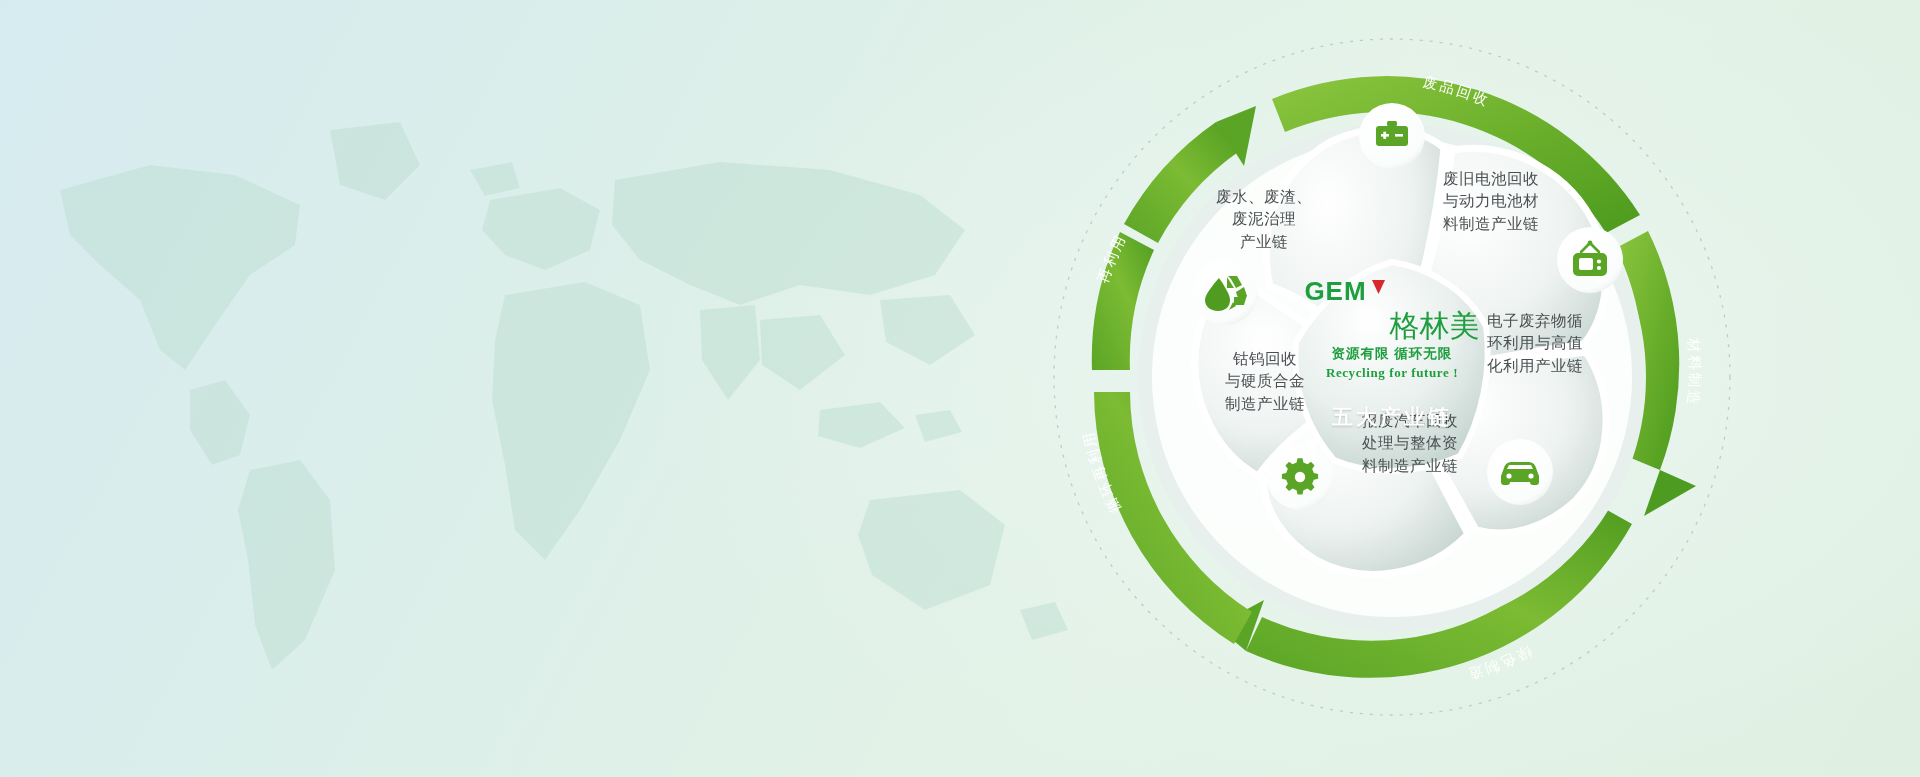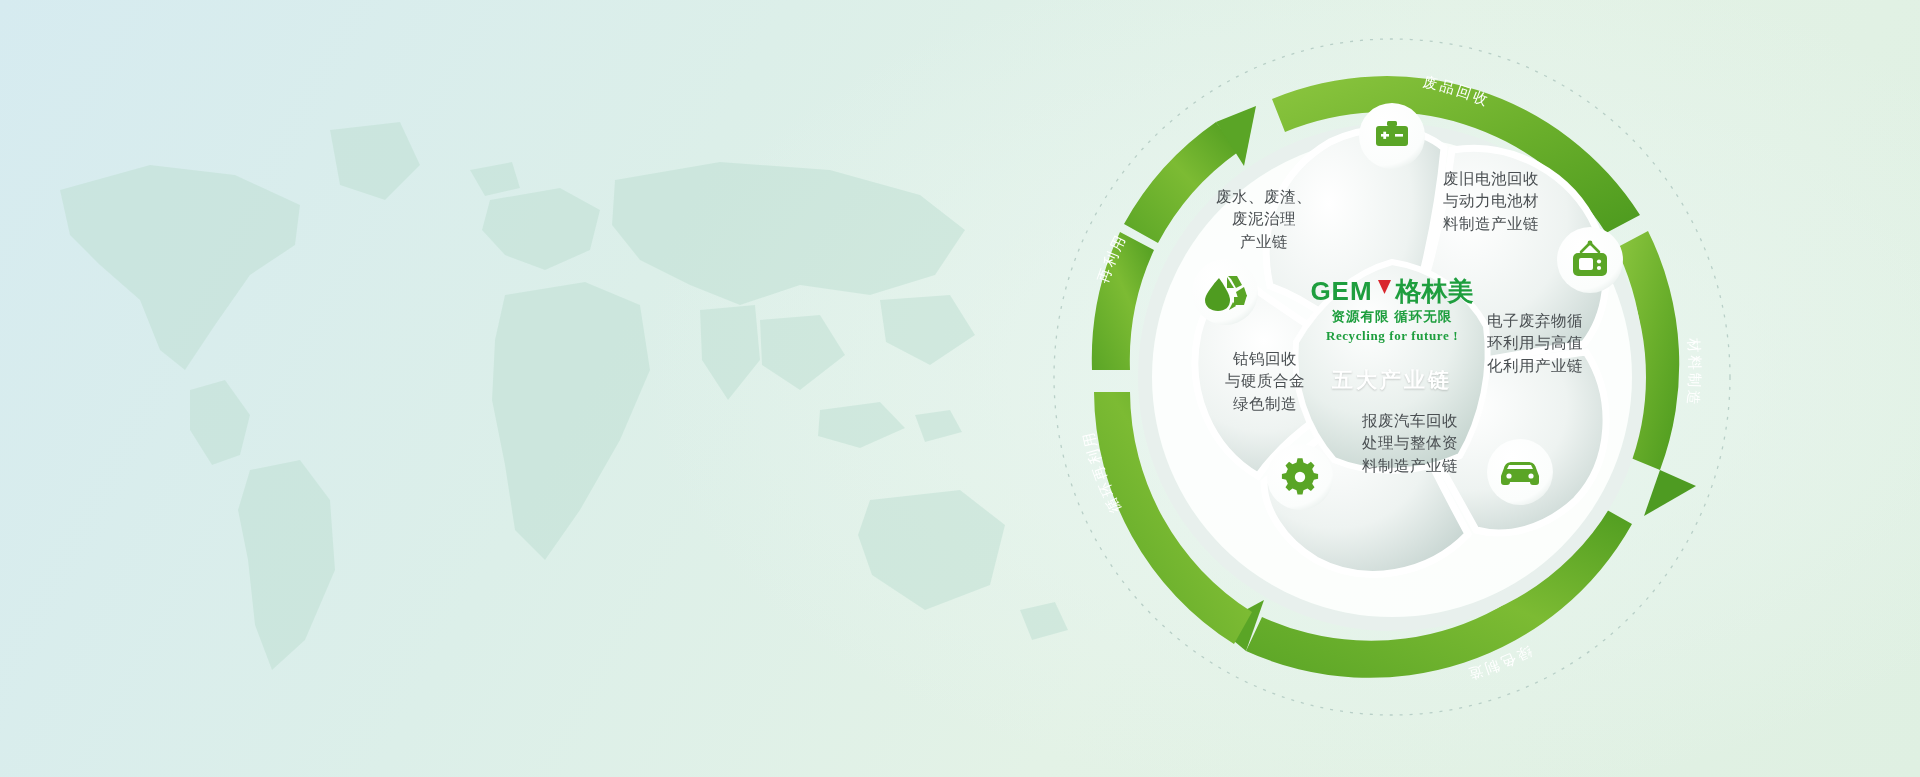--- a/index.html
+++ b/index.html
@@ -43,21 +43,21 @@
     font-family:"Liberation Sans","DejaVu Sans",sans-serif;
   }
   
   #logo{
     position:absolute;left:272px;top:278px;width:200px;text-align:center;
   }
   #logo .gem{
     font-size:26px;font-weight:bold;color:#1e9e3e;letter-spacing:1px;
     display:flex;justify-content:center;gap:4px;line-height:1;
   }
-  #logo .gem .cn{color:#1e9e3e;font-size:26px;font-weight:bold;letter-spacing:0;}
+  #logo .gem .cn{color:#1e9e3e;font-size:30px;font-weight:normal;letter-spacing:0;margin-top:33px;}
   #logo .slogan{
     font-size:13.5px;color:#1e9e3e;letter-spacing:1px;margin-top:4px;font-weight:bold;
   }
   #logo .eng{
     font-size:13px;color:#1e9e3e;letter-spacing:.6px;margin-top:2px;font-weight:bold;
     font-family:"Liberation Serif","DejaVu Serif",serif;
   }
   #logo .five{
     margin-top:22px;font-size:21px;color:#ffffff;letter-spacing:3px;font-weight:bold;
     text-shadow:0 1px 2px rgba(0,0,0,.18);
@@ -264,21 +264,21 @@
     <div class="lbl" style="left:450px;top:310px;width:130px;">电子废弃物循
 环利用与高值
 化利用产业链</div>
 
     <div class="lbl" style="left:324px;top:410px;width:132px;">报废汽车回收
 处理与整体资
 料制造产业链</div>
 
     <div class="lbl" style="left:182px;top:348px;width:126px;">钴钨回收
 与硬质合金
-绿色制造</div>
+制造产业链</div>
 
     <div id="logo">
       <div class="gem">
         <span>GEM</span>
         <svg width="15" height="20" viewBox="0 0 15 20">
           <path d="M1 2 L14 2 L7.5 16 Z" fill="#d9272e"></path>
         </svg>
         <span class="cn">格林美</span>
       </div>
       <div class="slogan">资源有限 循环无限</div>

